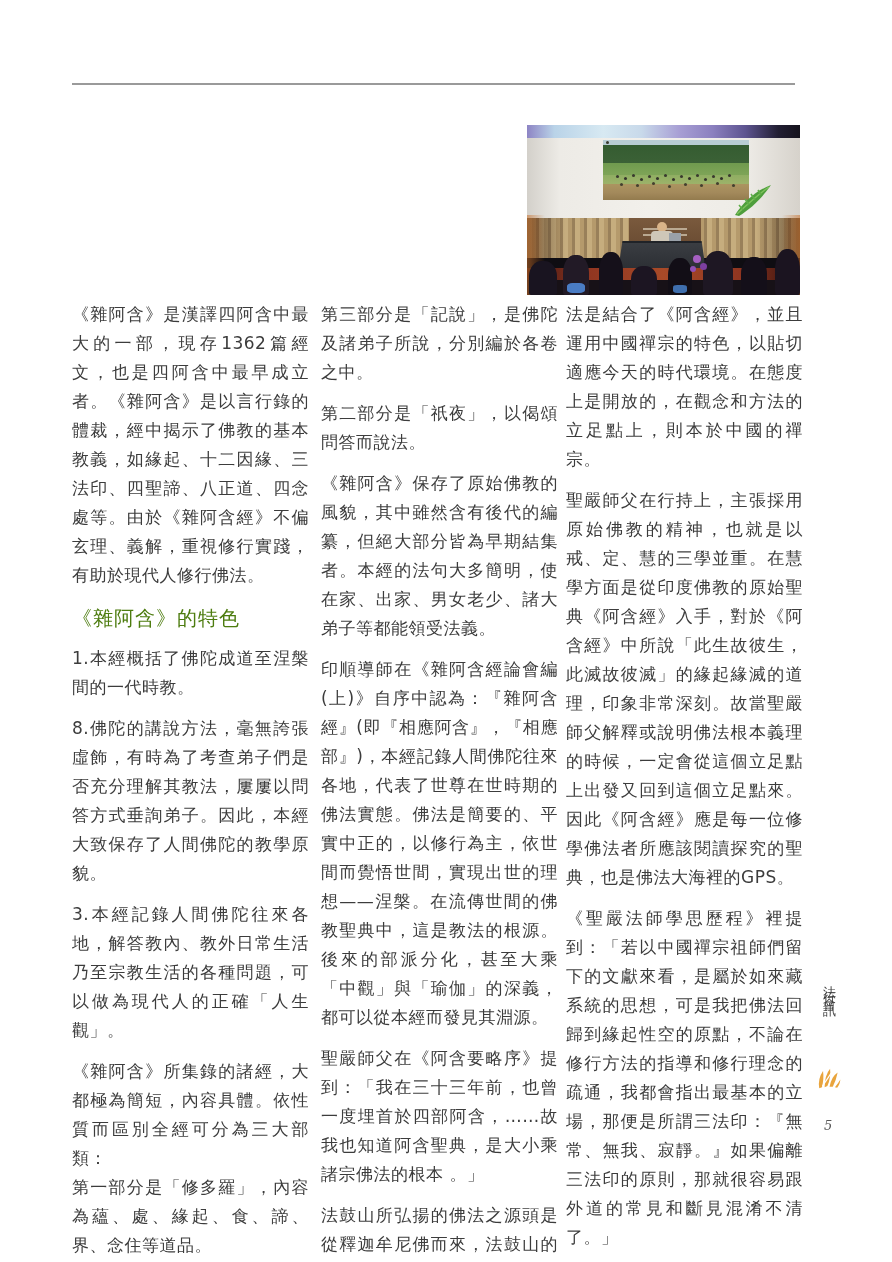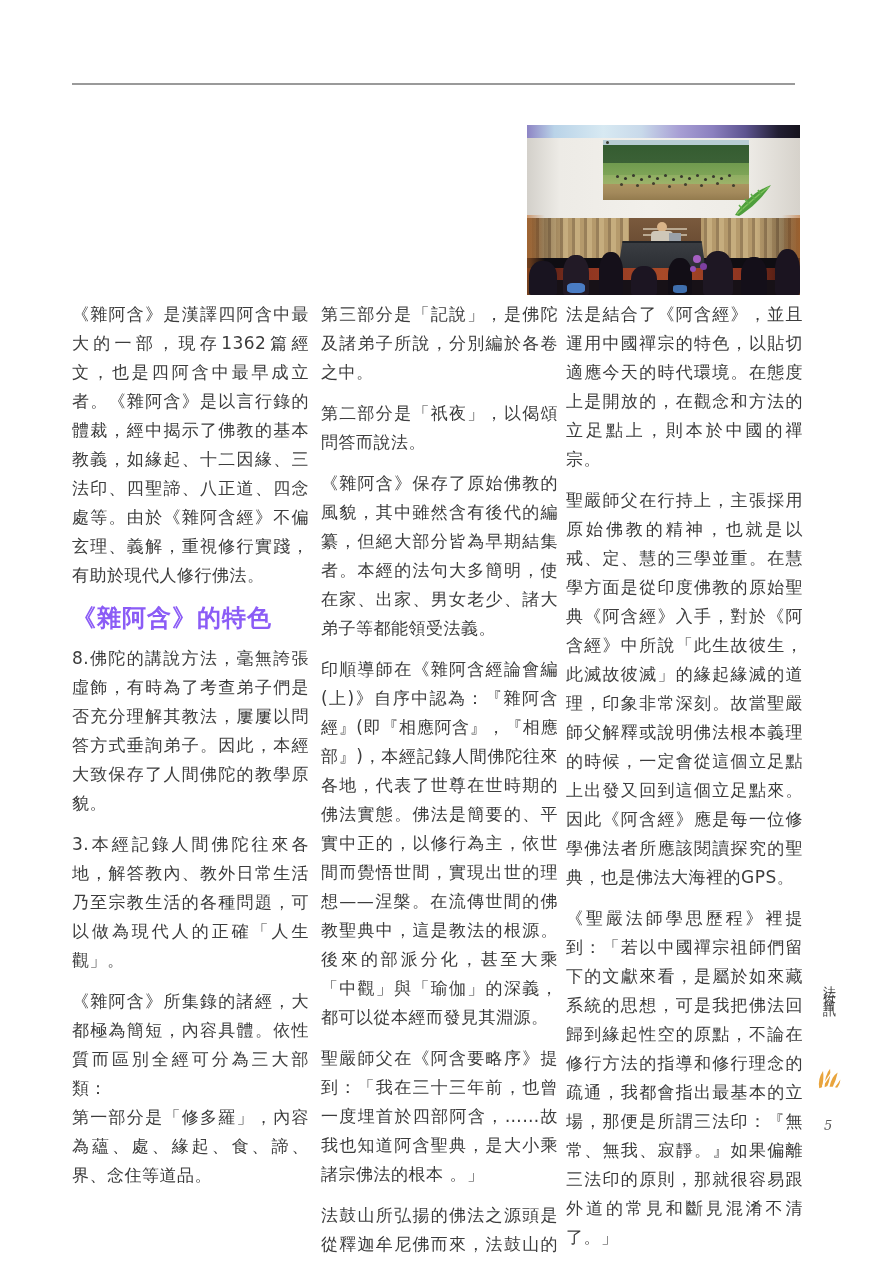--- a/index.html
+++ b/index.html
@@ -12,21 +12,21 @@
 
   
   .col{position:absolute;top:300px;width:237px;font-size:17px;line-height:29px;
        text-align:justify;letter-spacing:0.5px;}
   .col1{left:72px;}
   .col2{left:321px;}
   .col3{left:566px;}
   .col p{margin:12px 0 0 0;white-space:pre-line;}
   .col p:first-child{margin-top:0;}
   h2.feature{
-    font-size:24px;line-height:27px;font-weight:bold;color:#8b5cf6;
+    font-size:20px;line-height:27px;font-weight:normal;color:#4d7c0f;
     margin:15px 0 2px 0;letter-spacing:1px;text-align:left;
   }
 
   
   .photo{
     position:absolute;left:527px;top:125px;width:273px;height:170px;margin:0;
     overflow:hidden;background:#0f0d12;
   }
   .ph-top{position:absolute;left:0;top:0;width:273px;height:13px;
     background:linear-gradient(90deg,#8d84c4 0%,#b9d3e8 10%,#d7e9f2 28%,#c8d9ea 42%,
@@ -126,20 +126,21 @@
     <span class="head" style="left:40px;top:158px;width:18px;height:10px;background:#4a7cc4;border-radius:30%;"></span>
     <span class="head" style="left:146px;top:160px;width:14px;height:8px;background:#3f6fae;border-radius:30%;"></span>
     <span class="flower" style="left:166px;top:130px;width:8px;height:8px;background:#a55fc2;"></span>
     <span class="flower" style="left:173px;top:138px;width:7px;height:7px;background:#7d3fa0;"></span>
     <span class="flower" style="left:163px;top:141px;width:6px;height:6px;background:#9150b5;"></span>
   </figure>
 
   <div class="col col1">
     <p>《雜阿含》是漢譯四阿含中最大的一部，現存1362篇經文，也是四阿含中最早成立者。《雜阿含》是以言行錄的體裁，經中揭示了佛教的基本教義，如緣起、十二因緣、三法印、四聖諦、八正道、四念處等。由於《雜阿含經》不偏玄理、義解，重視修行實踐，有助於現代人修行佛法。</p>
     <h2 class="feature">《雜阿含》的特色</h2>
+    <p>1.本經概括了佛陀成道至涅槃間的一代時教。</p>
     <p>8.佛陀的講說方法，毫無誇張虛飾，有時為了考查弟子們是否充分理解其教法，屢屢以問答方式垂詢弟子。因此，本經大致保存了人間佛陀的教學原貌。</p>
     <p>3.本經記錄人間佛陀往來各地，解答教內、教外日常生活乃至宗教生活的各種問題，可以做為現代人的正確「人生觀」。</p>
     <p>《雜阿含》所集錄的諸經，大都極為簡短，內容具體。依性質而區別全經可分為三大部類：
 第一部分是「修多羅」，內容為蘊、處、緣起、食、諦、界、念住等道品。</p>
   </div>
 
   <div class="col col2">
     <p>第三部分是「記說」，是佛陀及諸弟子所說，分別編於各卷之中。</p>
     <p>第二部分是「祇夜」，以偈頌問答而說法。</p>
     <p>《雜阿含》保存了原始佛教的風貌，其中雖然含有後代的編纂，但絕大部分皆為早期結集者。本經的法句大多簡明，使在家、出家、男女老少、諸大弟子等都能領受法義。</p>

